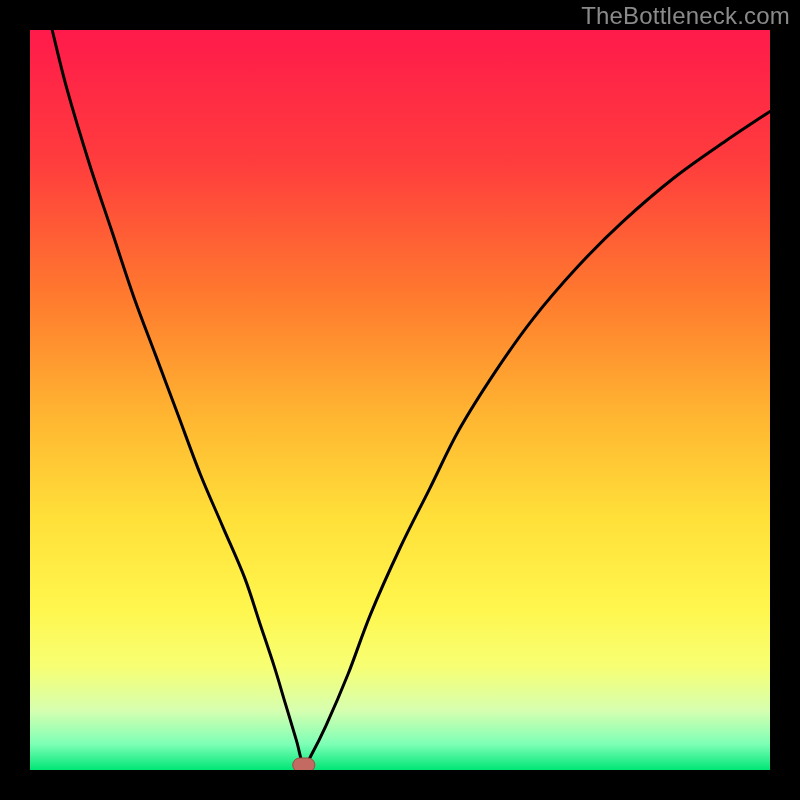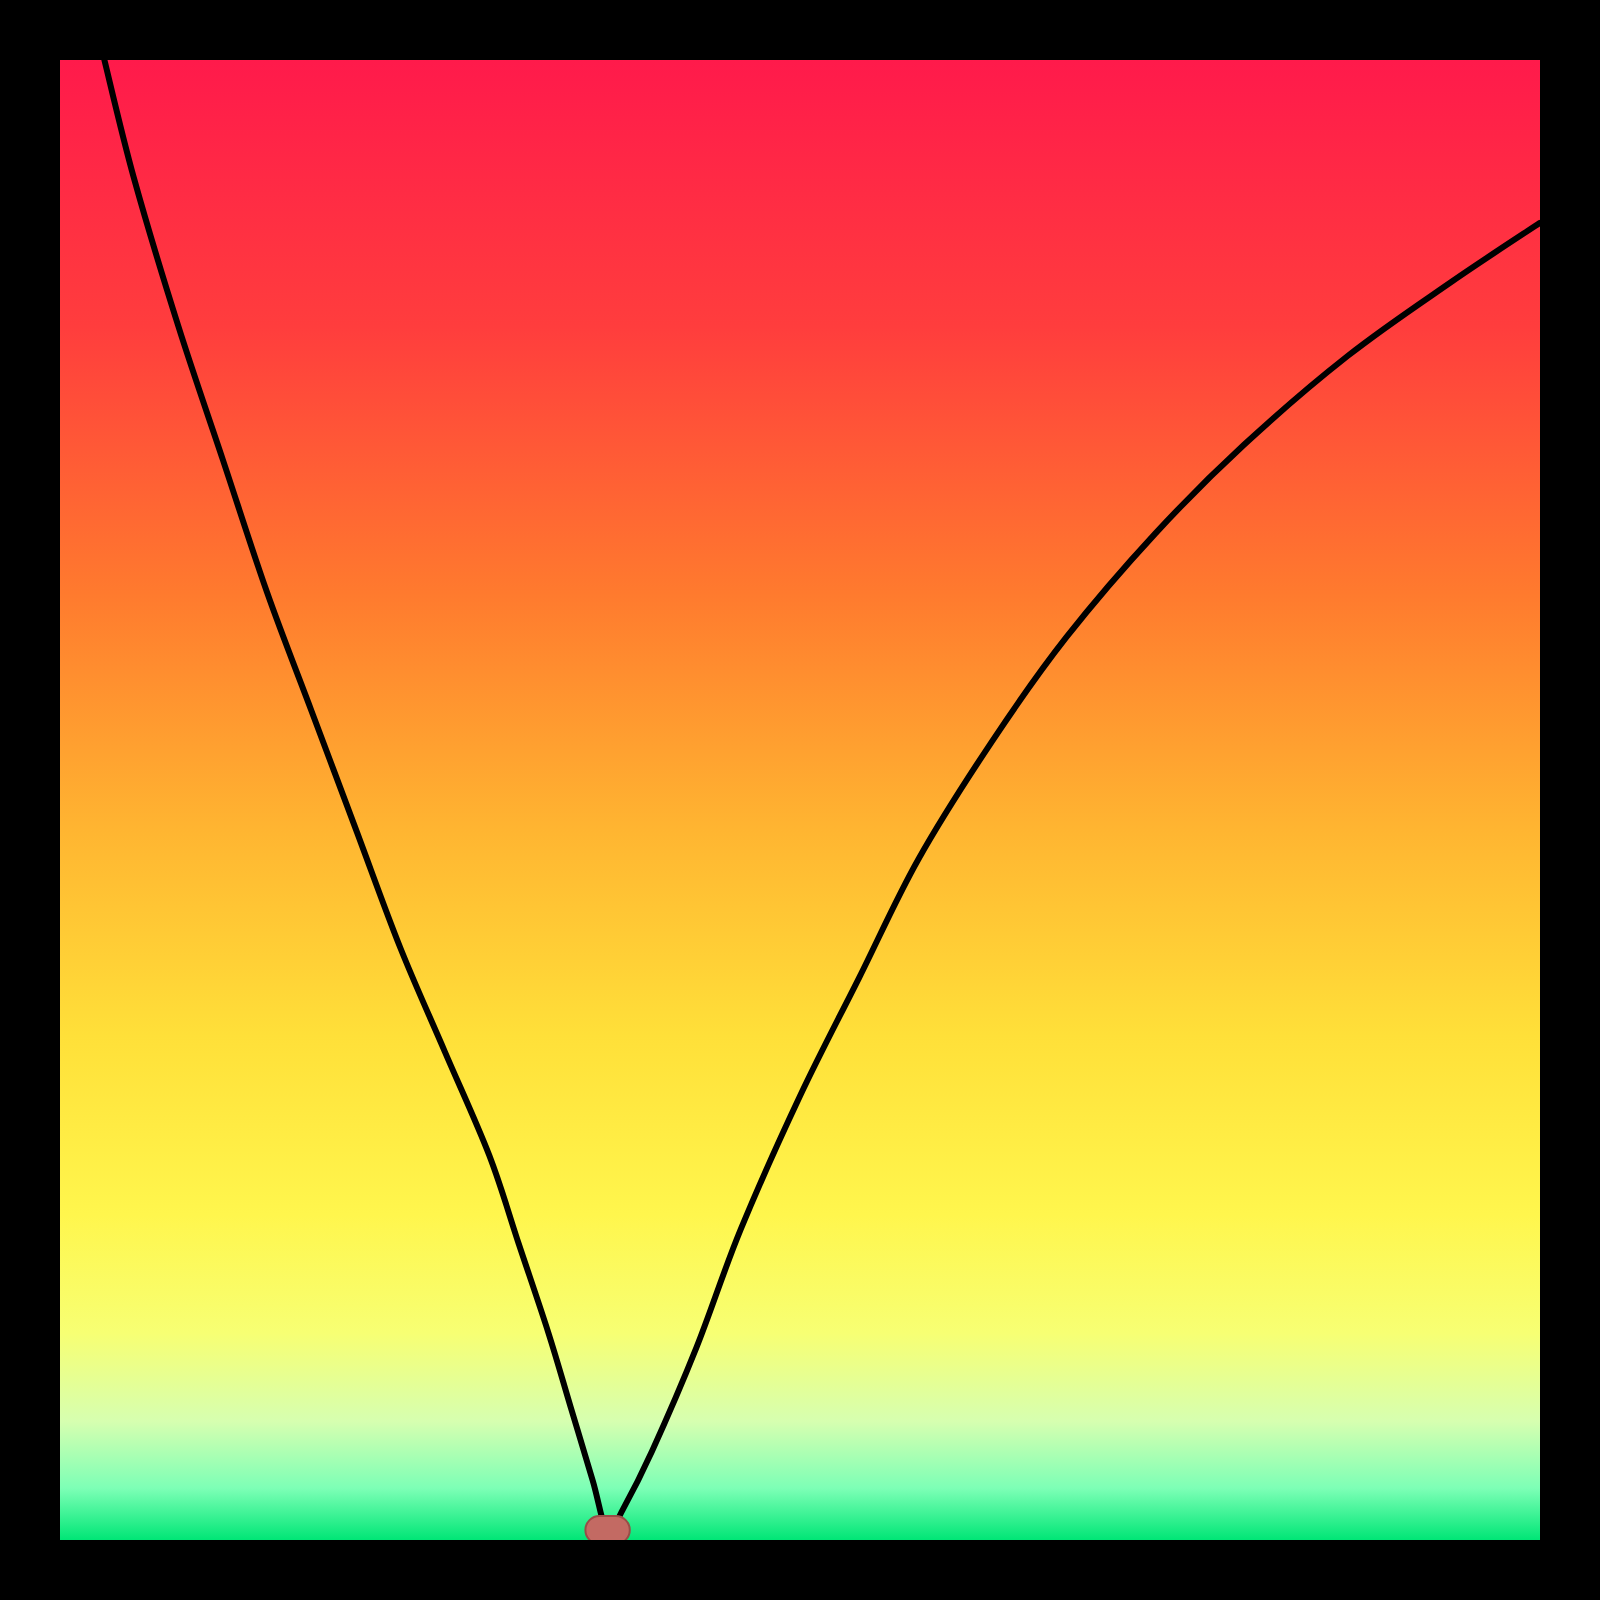--- a/index.html
+++ b/index.html
@@ -34,20 +34,21 @@
     top: 0;
     width: 800px;
     height: 800px;
     display: block;
   }
 </style>
 </head>
 <body>
 
 <div class="frame">
+  <div class="watermark">TheBottleneck.com</div>
   <svg class="chart" viewBox="0 0 800 800">
     <defs>
       <linearGradient id="bg-grad" x1="0" y1="0" x2="0" y2="1">
           <stop offset="0.00%" stop-color="#ff1a4b"></stop>
           <stop offset="18.00%" stop-color="#ff3d3d"></stop>
           <stop offset="36.00%" stop-color="#ff7a2e"></stop>
           <stop offset="52.00%" stop-color="#ffb531"></stop>
           <stop offset="66.00%" stop-color="#ffe039"></stop>
           <stop offset="78.00%" stop-color="#fff64d"></stop>
           <stop offset="86.00%" stop-color="#f7ff73"></stop>

